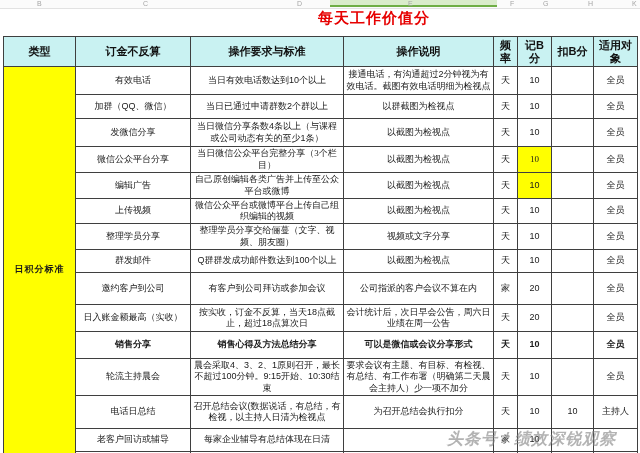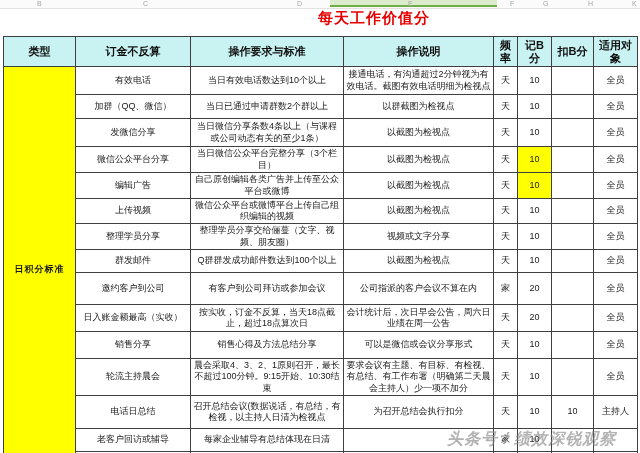--- a/index.html
+++ b/index.html
@@ -116,21 +116,21 @@
   </tr>
         <tr style="height: 28px; padding-left: 22px;">
     <td>发微信分享</td>
     <td>当日微信分享条数4条以上（与课程或公司动态有关的至少1条）</td>
     <td>以截图为检视点</td>
     <td>天</td>
     <td>10</td>
     <td></td>
     <td>全员</td>
   </tr>
-        <tr style="height: 26px;">
+        <tr style="height: 26px; font-family: Liberation Serif, serif;">
     <td>微信公众平台分享</td>
     <td>当日微信公众平台完整分享（3个栏目）</td>
     <td>以截图为检视点</td>
     <td>天</td>
     <td class="hl">10</td>
     <td></td>
     <td>全员</td>
   </tr>
         <tr style="height: 26px;">
     <td>编辑广告</td>
@@ -179,21 +179,21 @@
   </tr>
         <tr style="height: 27px;">
     <td>日入账金额最高（实收）</td>
     <td>按实收，订金不反算，当天18点截止，超过18点算次日</td>
     <td>会计统计后，次日早会公告，周六日业绩在周一公告</td>
     <td>天</td>
     <td>20</td>
     <td></td>
     <td>全员</td>
   </tr>
-        <tr style="height: 27px;">
+        <tr style="height: 27px; font-weight: bold;">
     <td>销售分享</td>
     <td>销售心得及方法总结分享</td>
     <td>可以是微信或会议分享形式</td>
     <td>天</td>
     <td>10</td>
     <td></td>
     <td>全员</td>
   </tr>
         <tr style="height: 37px;">
     <td>轮流主持晨会</td>

